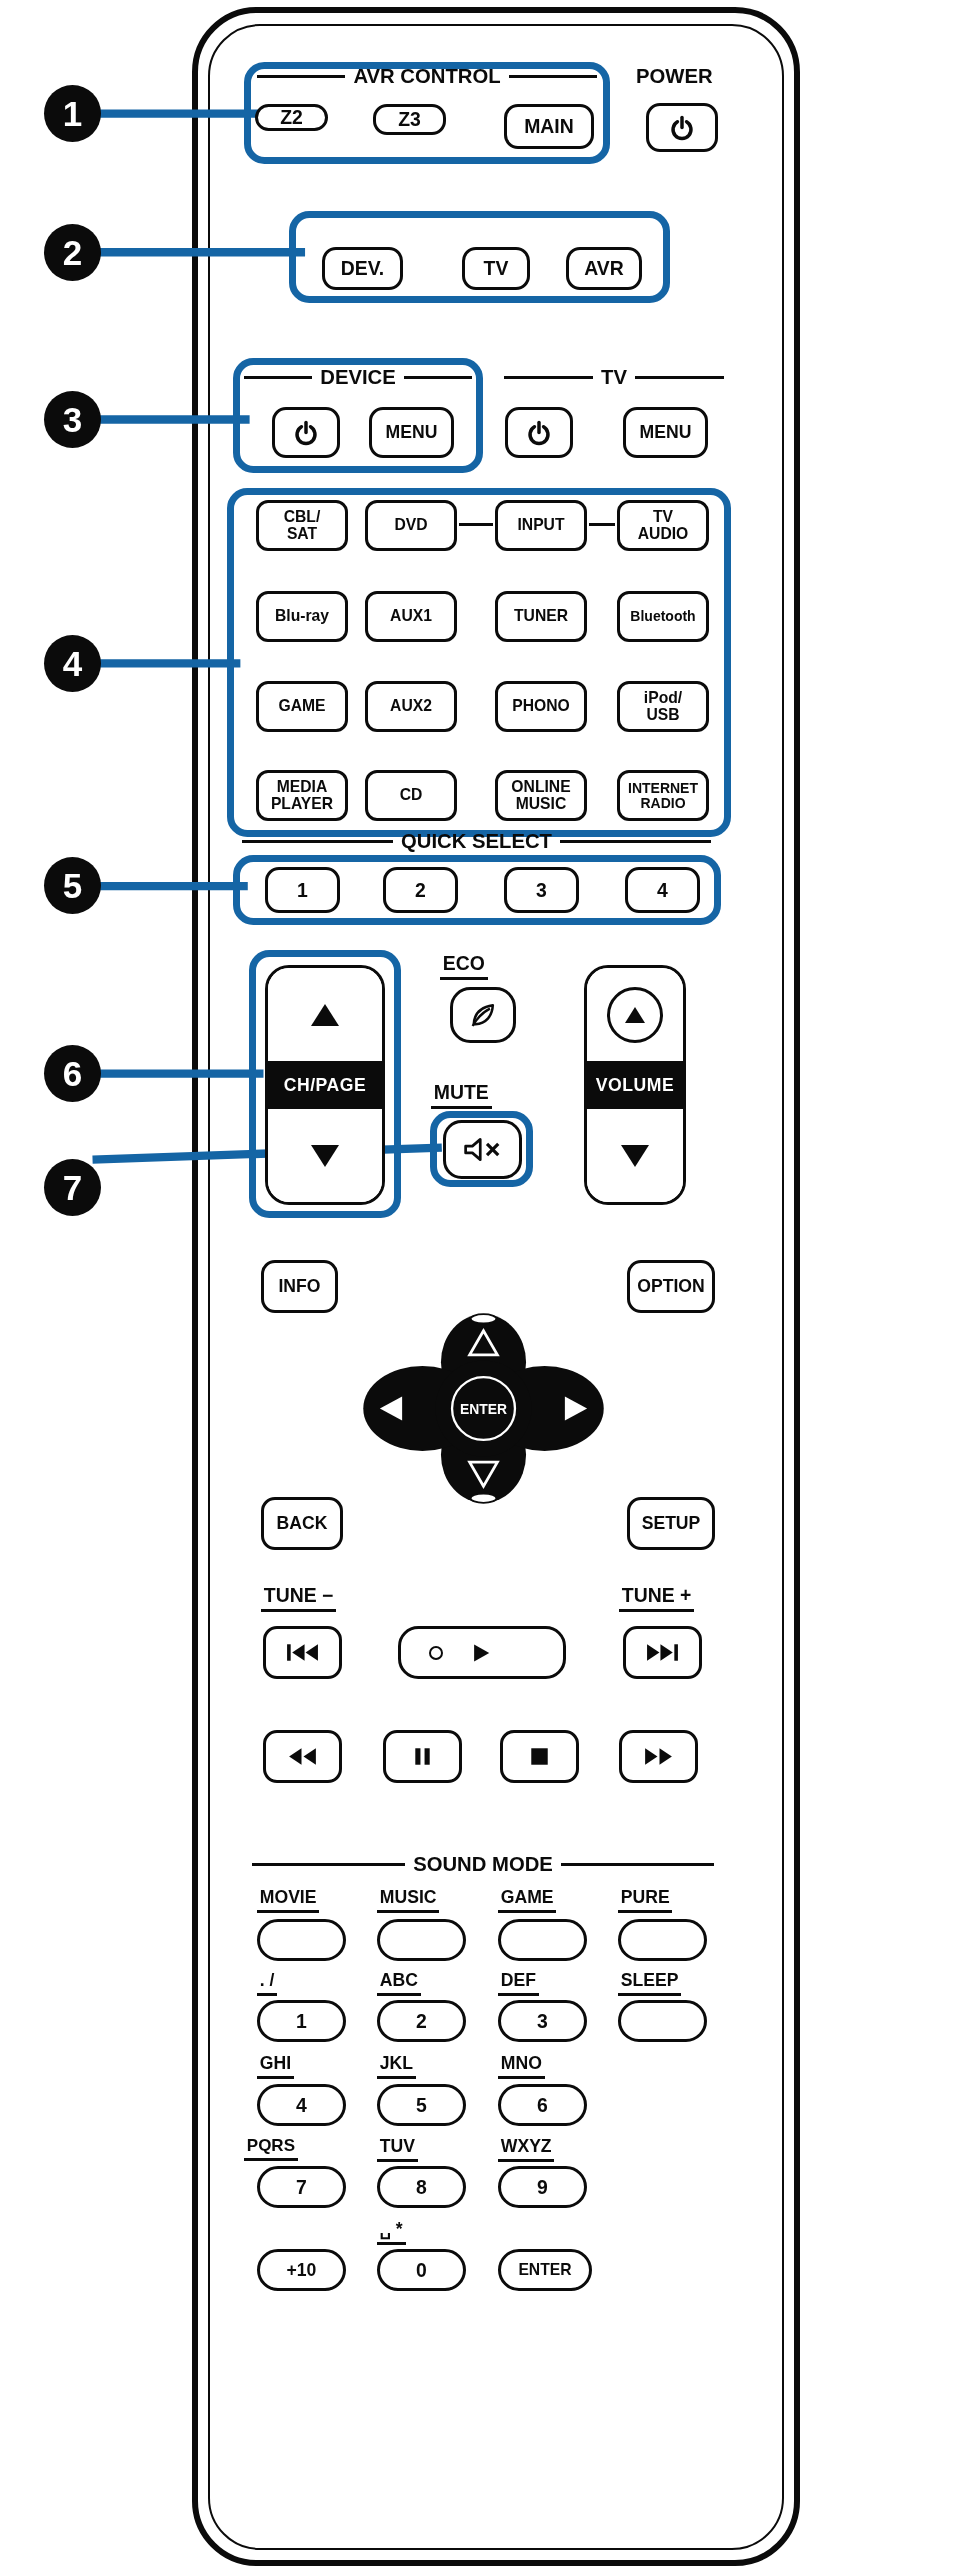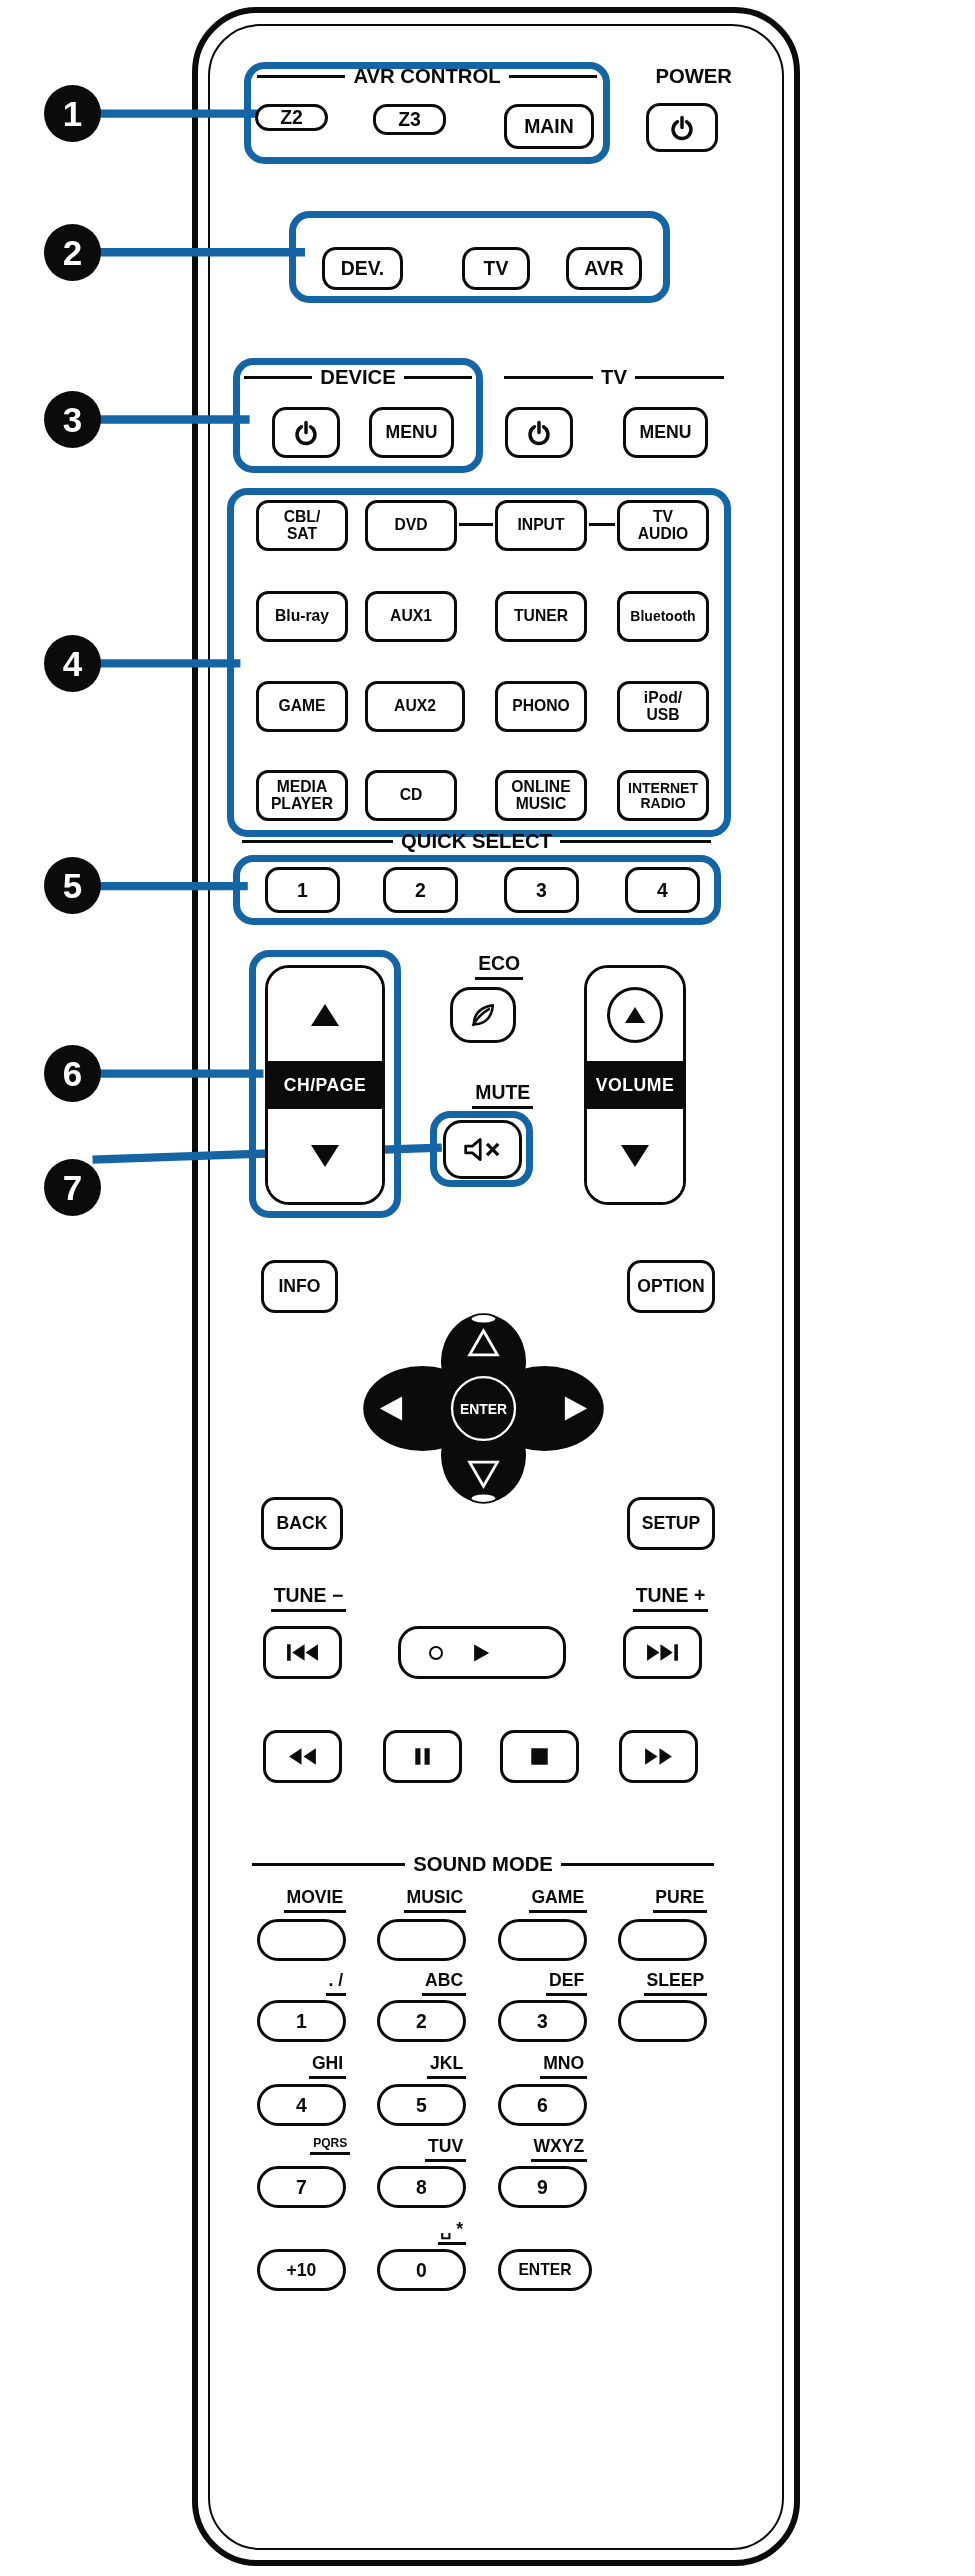--- a/index.html
+++ b/index.html
@@ -22,21 +22,21 @@
   .btn{position:absolute;background:#fff;border:3.7px solid var(--ink);border-radius:14px;
         display:flex;align-items:center;justify-content:center;font-weight:bold;color:var(--ink);
         box-sizing:border-box;z-index:4;font-size:19.4px;text-align:center;}
   .grid{font-size:15.7px;line-height:1.05;white-space:pre-line;border-radius:12px;padding:1.8px;}
   .s15{font-size:14px;}
   .pill{border-radius:22px;border-width:3.2px;}
 
   .lblrow{position:absolute;display:flex;align-items:center;gap:8.3px;z-index:4;
         font-weight:bold;font-size:20.3px;}
   .lblrow .hl{flex:1;height:3.2px;background:var(--ink);}
-  .label{position:absolute;z-index:4;font-weight:bold;font-size:19.4px;text-align:right;}
+  .label{position:absolute;z-index:4;font-weight:bold;font-size:19.4px;text-align:left;}
   .u{display:inline-block;border-bottom:3.2px solid var(--ink);padding:0 2.8px 1.8px;}
   .hseg{position:absolute;height:3.2px;background:var(--ink);z-index:4;}
 
   .updown{position:absolute;z-index:4;border:3.7px solid var(--ink);border-radius:24px;background:#fff;
         box-sizing:border-box;display:flex;flex-direction:column;overflow:hidden;}
   .updown .zone{flex:1;display:flex;align-items:center;justify-content:center;background:#fff;}
   .updown .band{height:48px;background:var(--ink);color:#fff;display:flex;align-items:center;
         justify-content:center;font-weight:bold;font-size:17.6px;letter-spacing:0.5px;}
   .tri-up{width:0;height:0;border-left:14px solid transparent;border-right:14px solid transparent;
         border-bottom:22px solid var(--ink);}
@@ -171,21 +171,21 @@
 AUDIO</span></div>
   <div class="hseg" style="left:459px;top:523px;width:34px"></div>
   <div class="hseg" style="left:589px;top:523px;width:26px"></div>
 
   <div class="btn grid" style="left:256px;top:591px;width:92px;height:51px"><span>Blu-ray</span></div>
   <div class="btn grid" style="left:365px;top:591px;width:92px;height:51px"><span>AUX1</span></div>
   <div class="btn grid" style="left:495px;top:591px;width:92px;height:51px"><span>TUNER</span></div>
   <div class="btn grid s15" style="left:617px;top:591px;width:92px;height:51px"><span>Bluetooth</span></div>
 
   <div class="btn grid" style="left:256px;top:681px;width:92px;height:51px"><span>GAME</span></div>
-  <div class="btn grid" style="left:365px;top:681px;width:100px;height:51px"><span>AUX2</span></div>
+  <div class="btn grid" style="left:365px;top:681px;width:92px;height:51px"><span>AUX2</span></div>
   <div class="btn grid" style="left:495px;top:681px;width:92px;height:51px"><span>PHONO</span></div>
   <div class="btn grid" style="left:617px;top:681px;width:92px;height:51px"><span>iPod/
 USB</span></div>
 
   <div class="btn grid" style="left:256px;top:770px;width:92px;height:51px"><span>MEDIA
 PLAYER</span></div>
   <div class="btn grid" style="left:365px;top:770px;width:92px;height:51px"><span>CD</span></div>
   <div class="btn grid" style="left:495px;top:770px;width:92px;height:51px"><span>ONLINE
 MUSIC</span></div>
   <div class="btn grid s15" style="left:617px;top:770px;width:92px;height:51px"><span>INTERNET
@@ -377,21 +377,21 @@
   <div class="btn pill" style="left:257px;top:2084px;width:89px;height:42px">
       <span>4</span>
     </div>
   <div class="btn pill" style="left:377px;top:2084px;width:89px;height:42px">
       <span>5</span>
     </div>
   <div class="btn pill" style="left:498px;top:2084px;width:89px;height:42px">
       <span>6</span>
     </div>
 
-  <div class="label" style="left:261px;top:2136px;width:89px;font-size:12px"><span class="u">PQRS</span></div>
+  <div class="label" style="left:244px;top:2136px;width:89px;font-size:17px"><span class="u">PQRS</span></div>
   <div class="label" style="left:377px;top:2136px;width:89px;font-size:17.6px"><span class="u">TUV</span></div>
   <div class="label" style="left:498px;top:2136px;width:89px;font-size:17.6px"><span class="u">WXYZ</span></div>
 
   <div class="btn pill" style="left:257px;top:2166px;width:89px;height:42px">
       <span>7</span>
     </div>
   <div class="btn pill" style="left:377px;top:2166px;width:89px;height:42px">
       <span>8</span>
     </div>
   <div class="btn pill" style="left:498px;top:2166px;width:89px;height:42px">

